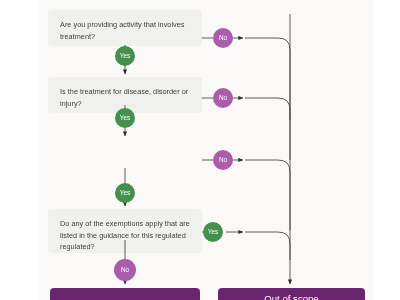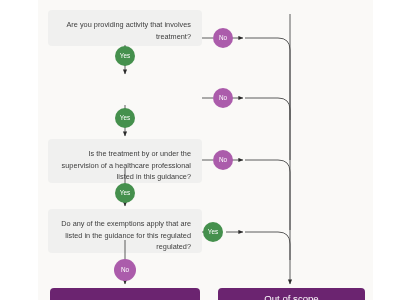--- a/index.html
+++ b/index.html
@@ -28,21 +28,20 @@
     width: 335px;
     height: 300px;
     background: #faf9f7;
   }
   .question-box {
     position: absolute;
     background: #f0f0ef;
     border-radius: 4px;
     box-sizing: border-box;
     padding: 9px 11px 9px 12px;
-    text-align: right;
   }
   .question-text {
     font-size: 7.3px;
     line-height: 11.6px;
     color: #3d3d3d;
     letter-spacing: 0.02px;
   }
   .badge {
     position: absolute;
     border-radius: 50%;
@@ -123,30 +122,30 @@
   <div class="question-box" style="left:48px; top:10px; width:154px; height:36px;">
     <div class="question-text">Are you providing activity that involves treatment?</div>
   </div>
   <div class="badge badge-no" style="left:213px; top:28px; width:20px; height:20px;">
     <span>No</span>
   </div>
   <div class="badge badge-yes" style="left:115px; top:46px; width:20px; height:20px;">
     <span>Yes</span>
   </div>
 
+  <div class="question-box" style="left:48px; top:77px; width:154px; height:36px;">
+    <div class="question-text">Is the treatment for disease, disorder or injury?</div>
+  </div>
   <div class="badge badge-no" style="left:213px; top:88px; width:20px; height:20px;">
     <span>No</span>
   </div>
   <div class="badge badge-yes" style="left:115px; top:108px; width:20px; height:20px;">
     <span>Yes</span>
   </div>
 
-  <div class="question-box" style="left:48px; top:139px; width:154px; height:44px;">
-    <div class="question-text">Is the treatment by or under the supervision of a healthcare professional listed in this guidance?</div>
-  </div>
   <div class="badge badge-no" style="left:213px; top:150px; width:20px; height:20px;">
     <span>No</span>
   </div>
   <div class="badge badge-yes" style="left:115px; top:183px; width:20px; height:20px;">
     <span>Yes</span>
   </div>
 
   <div class="question-box" style="left:48px; top:209px; width:154px; height:44px;">
     <div class="question-text">Do any of the exemptions apply that are listed in the guidance for this regulated regulated?</div>
   </div>

